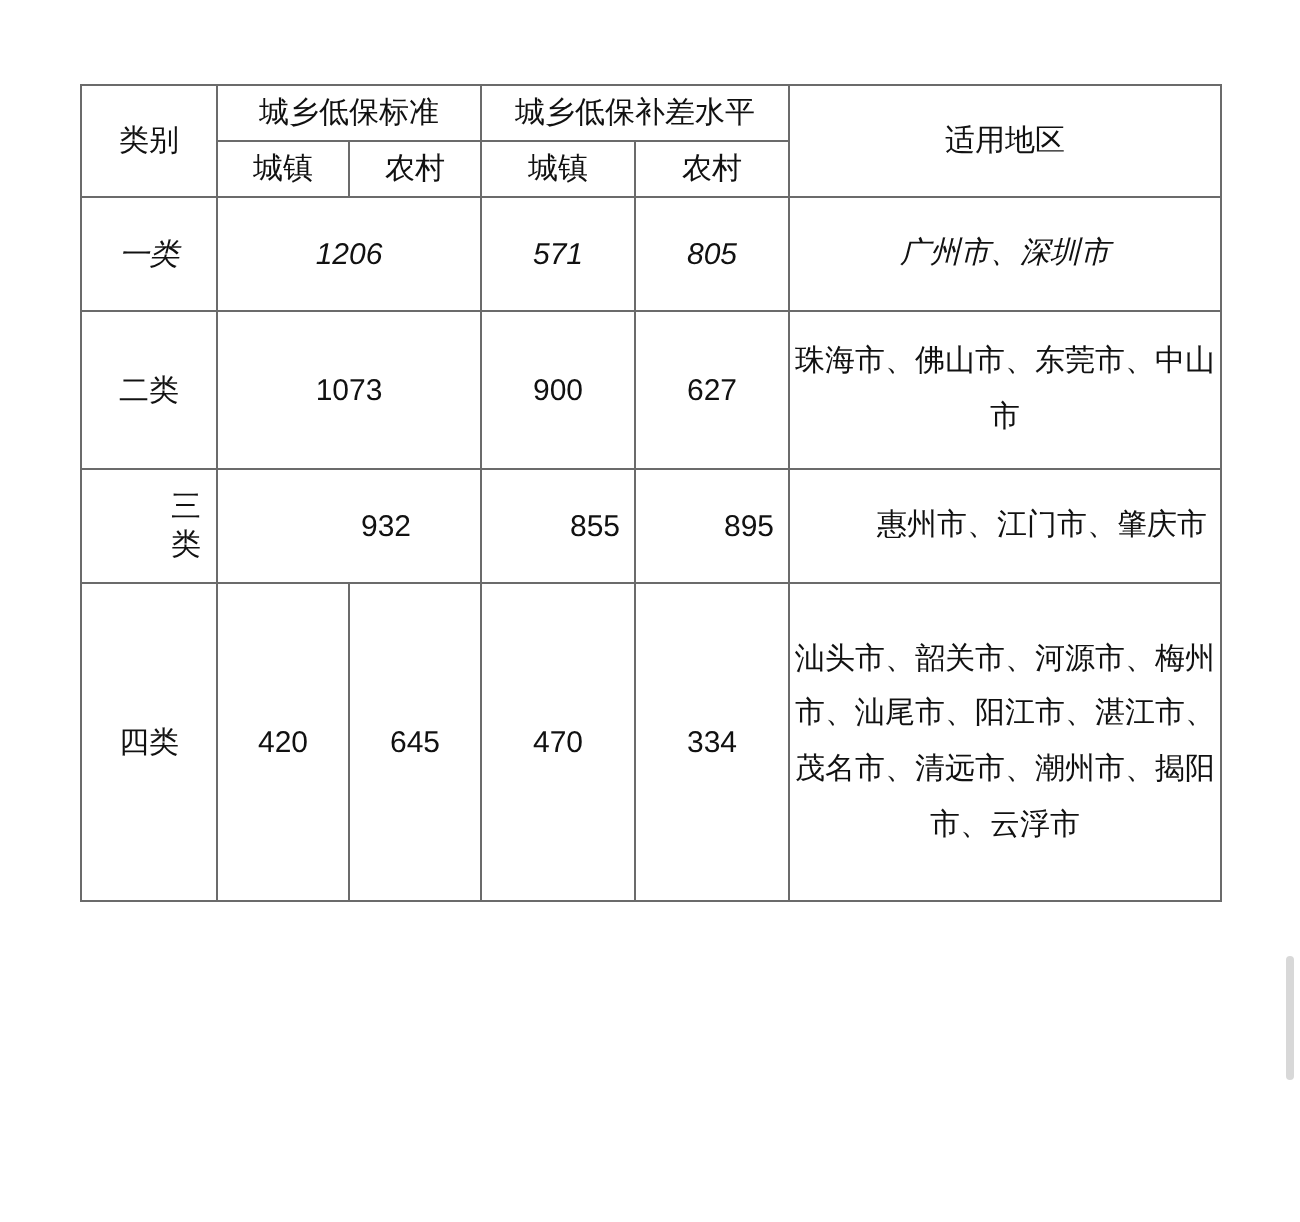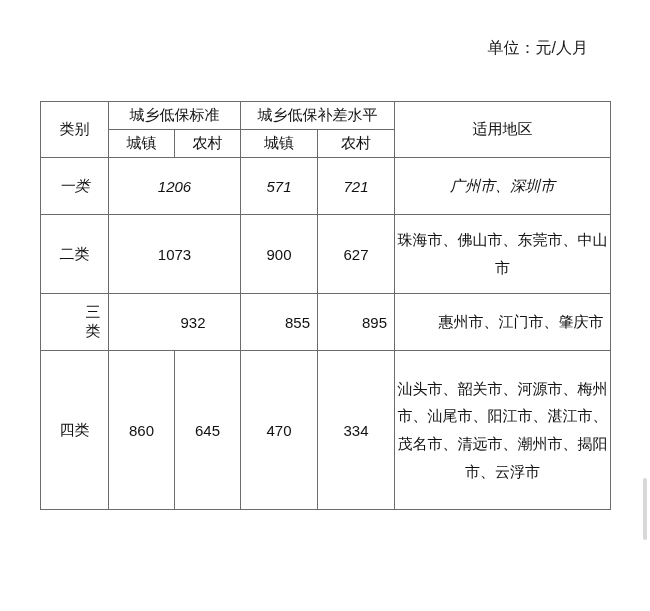--- a/index.html
+++ b/index.html
@@ -98,21 +98,20 @@
     background: #d8d8d8;
     border-radius: 2px;
   }
 </style>
 </head>
 <body>
 
 <div class="page">
 
 
-  <div class="unit-line">单位：元/人月</div>
 
   <div class="table-wrap">
     <table class="std">
       <colgroup>
         <col class="cat-col">
         <col class="c-town">
         <col class="c-rural">
         <col class="d-town">
         <col class="d-rural">
         <col class="region-col">
@@ -129,40 +128,40 @@
           <th class="hdr">农村</th>
           <th class="hdr">城镇</th>
           <th class="hdr">农村</th>
         </tr>
       </thead>
       <tbody>
         <tr class="r1">
           <td class="row-cat">一类</td>
           <td colspan="2">1206</td>
           <td>571</td>
-          <td>721</td>
+          <td>805</td>
           <td class="region">广州市、深圳市</td>
         </tr>
         <tr class="r2">
           <td class="row-cat">二类</td>
           <td colspan="2">1073</td>
           <td>900</td>
           <td>627</td>
           <td class="region">珠海市、佛山市、东莞市、中山市</td>
         </tr>
         <tr class="r3">
           <td class="row-cat">三类</td>
           <td colspan="2">932</td>
           <td>855</td>
           <td>895</td>
           <td class="region">惠州市、江门市、肇庆市</td>
         </tr>
         <tr class="r4">
           <td class="row-cat">四类</td>
-          <td>860</td>
+          <td>420</td>
           <td>645</td>
           <td>470</td>
           <td>334</td>
           <td class="region">汕头市、韶关市、河源市、梅州市、汕尾市、阳江市、湛江市、茂名市、清远市、潮州市、揭阳市、云浮市</td>
         </tr>
       </tbody>
     </table>
   </div>
 
   <div class="scrollbar"></div>

